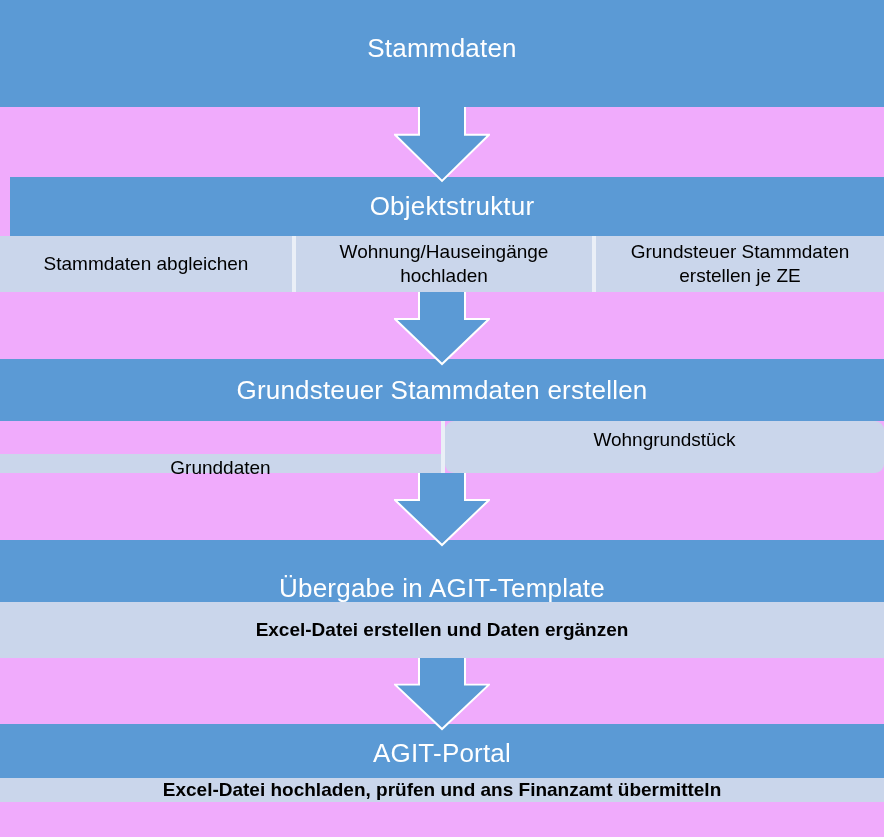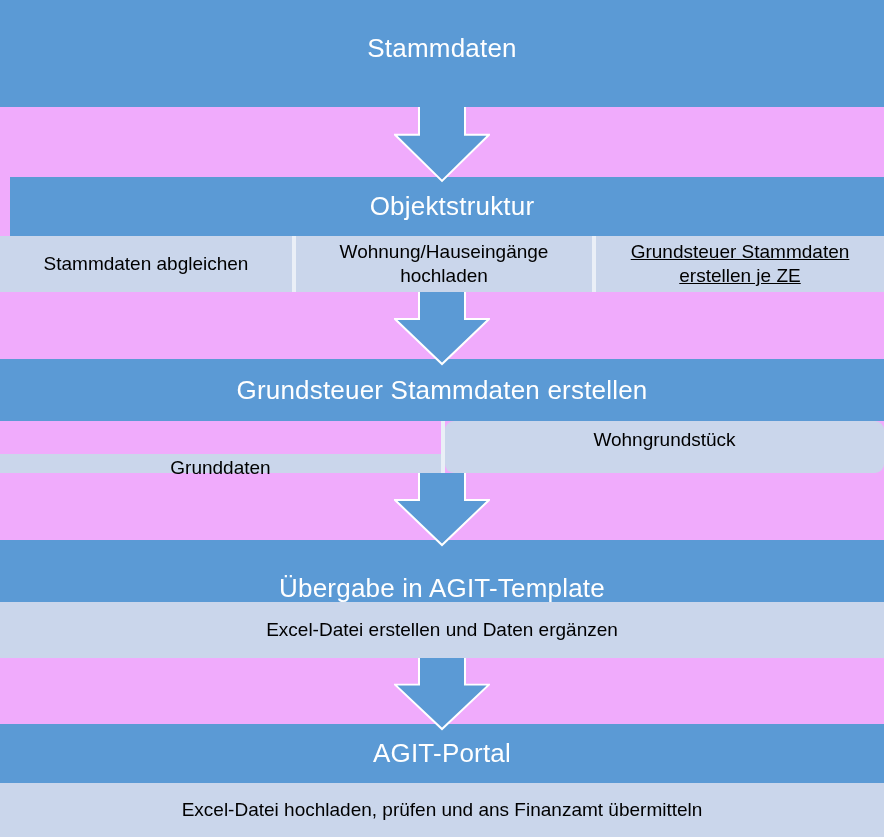--- a/index.html
+++ b/index.html
@@ -35,43 +35,43 @@
   .row {
     position: absolute;
     left: 0;
     width: 884px;
     display: flex;
     z-index: 1;
   }
   .r2 { top: 236px; height: 56px; }
   .r3 { top: 421px; height: 52px; }
   .r4 { top: 602px; height: 56px; }
-  .r5 { top: 783px; height: 54px; }
+  .r5 { top: 763px; height: 54px; align-items: center; }
 
   .cell {
     background: #CAD6EB;
     color: #000000;
     display: flex;
     align-items: center;
     justify-content: center;
     text-align: center;
     font-size: 19px;
     line-height: 24px;
   }
   .divider {
     width: 4px;
     background: #EAEFF7;
     flex: 0 0 4px;
   }
   .w292 { flex: 0 0 292px; }
   .w296 { flex: 0 0 296px; }
-  .w288 { flex: 0 0 288px; text-decoration: underline; }
+  .w288 { flex: 0 0 288px; }
   .w441 { flex: 0 0 441px; margin-top: 33px; }
   .w439 { flex: 0 0 439px; }
-  .wfull { flex: 1 1 auto; }
+  .wfull { flex: 1 1 auto; font-weight: bold; }
   .nudge-down { padding-top: 8px; }
   .nudge-up   { padding-bottom: 14px; border-radius: 9px; }
 
   .arrow-wrap {
     position: absolute;
     left: 0;
     width: 884px;
     display: flex;
     justify-content: center;
     z-index: 2;

